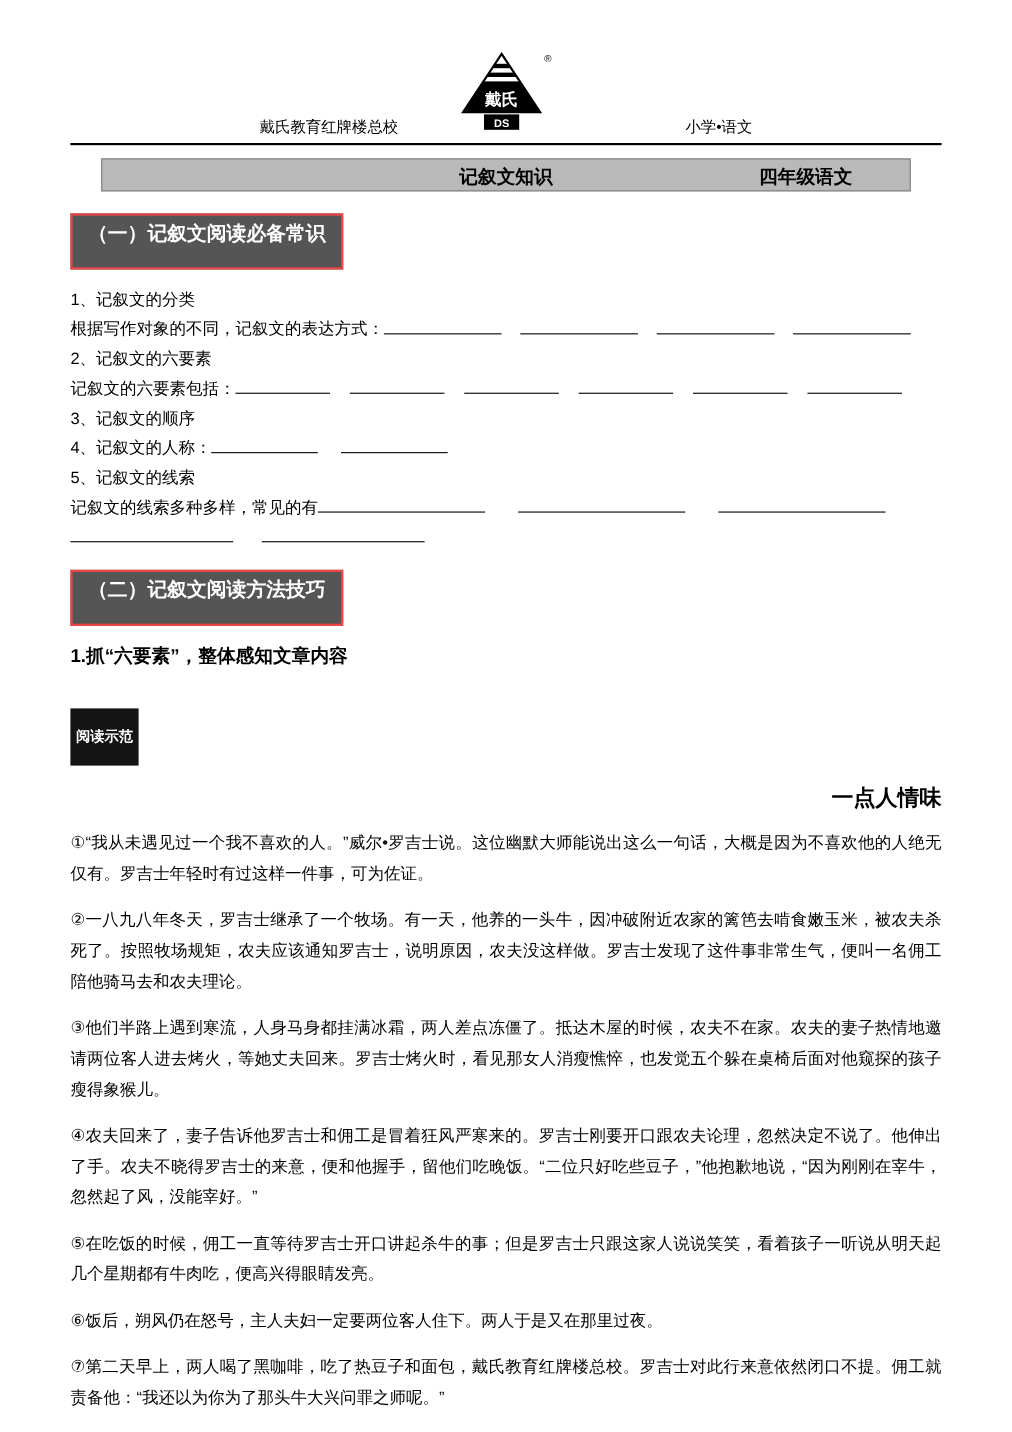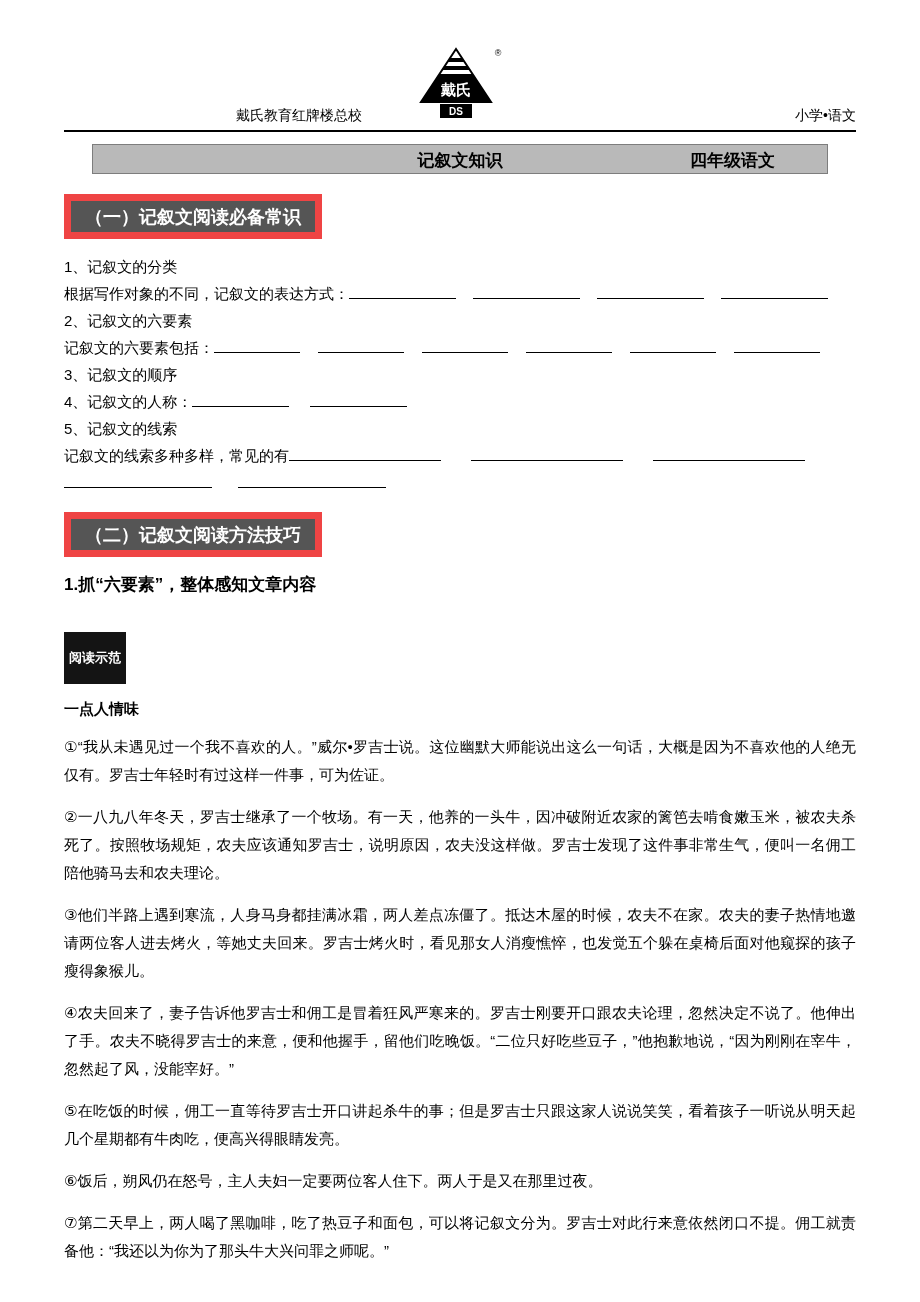--- a/index.html
+++ b/index.html
@@ -5,48 +5,48 @@
   * { margin:0; padding:0; box-sizing:border-box; }
   html,body { background:#ffffff; }
   body { width:920px; font-family:"Liberation Sans","DejaVu Sans",sans-serif; color:#000; }
   .page { width:920px; min-height:1302px; background:#fff; padding:0 64px 40px; }
 
   
   .top { position:relative; height:132px; border-bottom:2px solid #000; }
   .logo-wrap { position:absolute; left:50%; top:46px; transform:translateX(-50%); }
   .head-row { position:absolute; left:16px; right:0; bottom:5px; display:flex; font-size:14px; }
   .school { margin-left:156px; }
-  .subject { margin-left:auto; }
+  .subject { margin-left:auto; margin-right:172px; }
 
   
   .title-bar { position:relative; margin:12px 28px 0; height:30px; background:#b9b9b9; border:1px solid #7d7d7d; }
   .doc-title { position:absolute; left:50%; transform:translateX(-50%); top:4px; font-weight:bold; font-size:17px;text-align:center; }
   .grade { position:absolute; right:52px; top:4px; font-weight:bold; font-size:17px; }
 
   
-  .sec-head { display:inline-block; background:#555555; color:#fff; font-size:18px; font-weight:bold; padding:4px 14px 3px; border:7px solid #ef4444; }
+  .sec-head { display:inline-block; background:#555555; color:#fff; font-size:18px; font-weight:bold; padding:4px 14px 19px; border:2px solid #ef4444; }
   .sec1 { margin-top:20px; }
   .sec2 { margin-top:16px; }
 
   
   .qblock { margin-top:14px; }
   .qline { font-size:15px; line-height:27px; white-space:nowrap; }
   .b { display:inline-block; height:15px; border-bottom:1px solid #000; vertical-align:baseline; }
   .q1 .b { width:107px; margin-right:17px; }
   .q2 .b { width:86px;  margin-right:18px; }
   .q3 .b { width:97px;  margin-right:21px; }
   .q4 .b { width:97px;  margin-right:21px; }
   .q5 .b { width:152px; margin-right:30px; }
   .q5b .b{ width:148px; margin-right:26px; }
   .q6 .b { width:86px;  margin-right:23px; }
   .qline .b:last-child { margin-right:0; }
 
   .subhead { margin-top:16px; font-size:17px; font-weight:bold; }
   .badge { display:inline-block; margin-top:36px; background:#141414; color:#fff; font-size:13px; font-weight:bold; padding:17px 5px; }
-  .essay-title { text-align:left; font-weight:bold; font-size:15px; margin-top:16px;font-family:Liberation Mono, monospace; }
+  .essay-title { text-align:right; font-weight:bold; font-size:20px; margin-top:16px;font-family:Liberation Mono, monospace; }
   .para { font-size:15px; line-height:28px; text-align:justify; margin-top:14px; }
 </style>
 </head>
 <body>
 
 <div class="page">
 
   <div class="top">
     <div class="logo-wrap">
       <svg width="92" height="78" viewBox="0 0 92 78">
@@ -118,15 +118,15 @@
   <span class="badge">阅读示范</span>
 
   <div class="essay-title">一点人情味</div>
 
   <p class="para">①“我从未遇见过一个我不喜欢的人。”威尔•罗吉士说。这位幽默大师能说出这么一句话，大概是因为不喜欢他的人绝无仅有。罗吉士年轻时有过这样一件事，可为佐证。</p>
   <p class="para">②一八九八年冬天，罗吉士继承了一个牧场。有一天，他养的一头牛，因冲破附近农家的篱笆去啃食嫩玉米，被农夫杀死了。按照牧场规矩，农夫应该通知罗吉士，说明原因，农夫没这样做。罗吉士发现了这件事非常生气，便叫一名佣工陪他骑马去和农夫理论。</p>
   <p class="para">③他们半路上遇到寒流，人身马身都挂满冰霜，两人差点冻僵了。抵达木屋的时候，农夫不在家。农夫的妻子热情地邀请两位客人进去烤火，等她丈夫回来。罗吉士烤火时，看见那女人消瘦憔悴，也发觉五个躲在桌椅后面对他窥探的孩子瘦得象猴儿。</p>
   <p class="para">④农夫回来了，妻子告诉他罗吉士和佣工是冒着狂风严寒来的。罗吉士刚要开口跟农夫论理，忽然决定不说了。他伸出了手。农夫不晓得罗吉士的来意，便和他握手，留他们吃晚饭。“二位只好吃些豆子，”他抱歉地说，“因为刚刚在宰牛，忽然起了风，没能宰好。”</p>
   <p class="para">⑤在吃饭的时候，佣工一直等待罗吉士开口讲起杀牛的事；但是罗吉士只跟这家人说说笑笑，看着孩子一听说从明天起几个星期都有牛肉吃，便高兴得眼睛发亮。</p>
   <p class="para">⑥饭后，朔风仍在怒号，主人夫妇一定要两位客人住下。两人于是又在那里过夜。</p>
-  <p class="para">⑦第二天早上，两人喝了黑咖啡，吃了热豆子和面包，可以将记叙文分为。罗吉士对此行来意依然闭口不提。佣工就责备他：“我还以为你为了那头牛大兴问罪之师呢。”</p>
+  <p class="para">⑦第二天早上，两人喝了黑咖啡，吃了热豆子和面包，戴氏教育红牌楼总校。罗吉士对此行来意依然闭口不提。佣工就责备他：“我还以为你为了那头牛大兴问罪之师呢。”</p>
 
 </div>
 
 </body></html>

